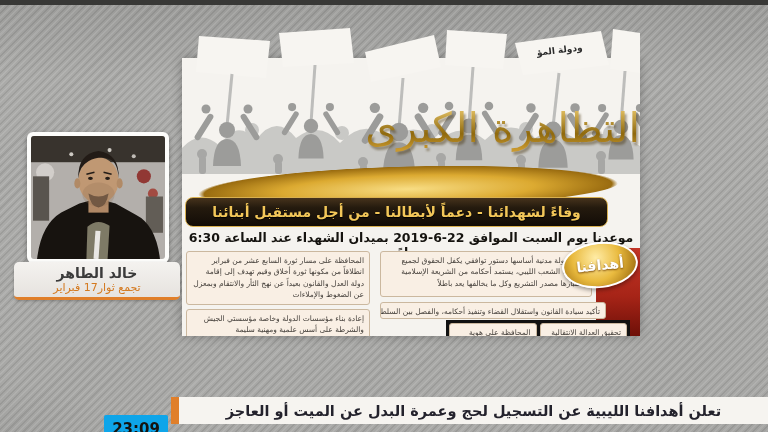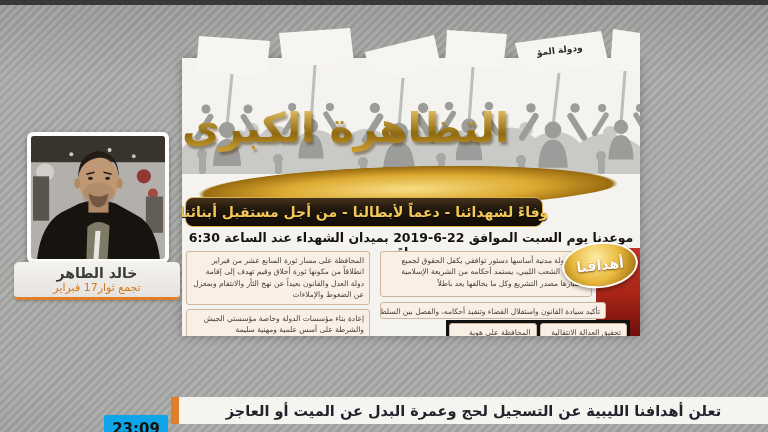--- a/index.html
+++ b/index.html
@@ -14,29 +14,29 @@
       rgba(0,0,0,.08) 3px 4.5px, rgba(0,0,0,0) 4.5px 6px),
     linear-gradient(180deg,#9b9b99 0%,#ababa9 18%,#a8a8a6 100%);}
   .topbar{position:absolute;left:0;top:0;width:768px;height:5px;background:#383836;}
 
   
   .poster-bg{position:absolute;left:182px;top:58px;width:458px;height:278px;
     background:#f5f3ef;box-shadow:0 0 10px rgba(0,0,0,.28);}
   .crowd{position:absolute;left:182px;top:26px;width:458px;height:148px;}
   .poster-content{position:absolute;left:182px;top:58px;width:458px;height:278px;overflow:hidden;}
 
-  .poster-title{position:absolute;top:46px;left:0;width:100%;text-align:left;direction:rtl;
-    font-size:41px;font-weight:bold;letter-spacing:1px;
+  .poster-title{position:absolute;top:46px;left:0;width:100%;text-align:right;direction:rtl;
+    font-size:41px;font-weight:normal;letter-spacing:1px;
     background:linear-gradient(180deg,#e6c468 8%,#8f690d 62%,#c9992f 95%);
     -webkit-background-clip:text;background-clip:text;color:transparent;
     filter:drop-shadow(2px 3px 1px rgba(70,50,10,.45));}
   .gold-wave{position:absolute;top:108px;left:14px;width:424px;height:42px;border-radius:50%;
     background:radial-gradient(ellipse at 50% 55%,#f8dd84 0%,#dcaa31 42%,#9a6c10 68%,rgba(154,108,16,0) 70%);
     transform:rotate(-1.5deg);}
-  .banner{position:absolute;top:139px;left:3px;width:358px;height:30px;border-radius:8px;
+  .banner{position:absolute;top:139px;left:3px;width:423px;height:30px;border-radius:8px;
     background:linear-gradient(180deg,#46331c 0%,#241a0e 35%,#120c06 100%);
     border:1.5px solid #d8b050;display:flex;align-items:center;justify-content:center;
     direction:rtl;box-sizing:border-box;}
   .banner span{color:#f3c759;font-size:14px;font-weight:bold;text-shadow:0 1px 1px #000;white-space:nowrap;}
   .schedule{position:absolute;top:172px;left:0;width:100%;text-align:center;direction:rtl;
     font-size:12.5px;font-weight:bold;color:#15130f;}
 
   .goals{position:absolute;top:190px;left:0;width:458px;height:88px;}
   .red-band{position:absolute;left:414px;top:0;width:44px;height:88px;
     background:linear-gradient(180deg,#c43527 0%,#a62417 55%,#6e1008 100%);}

